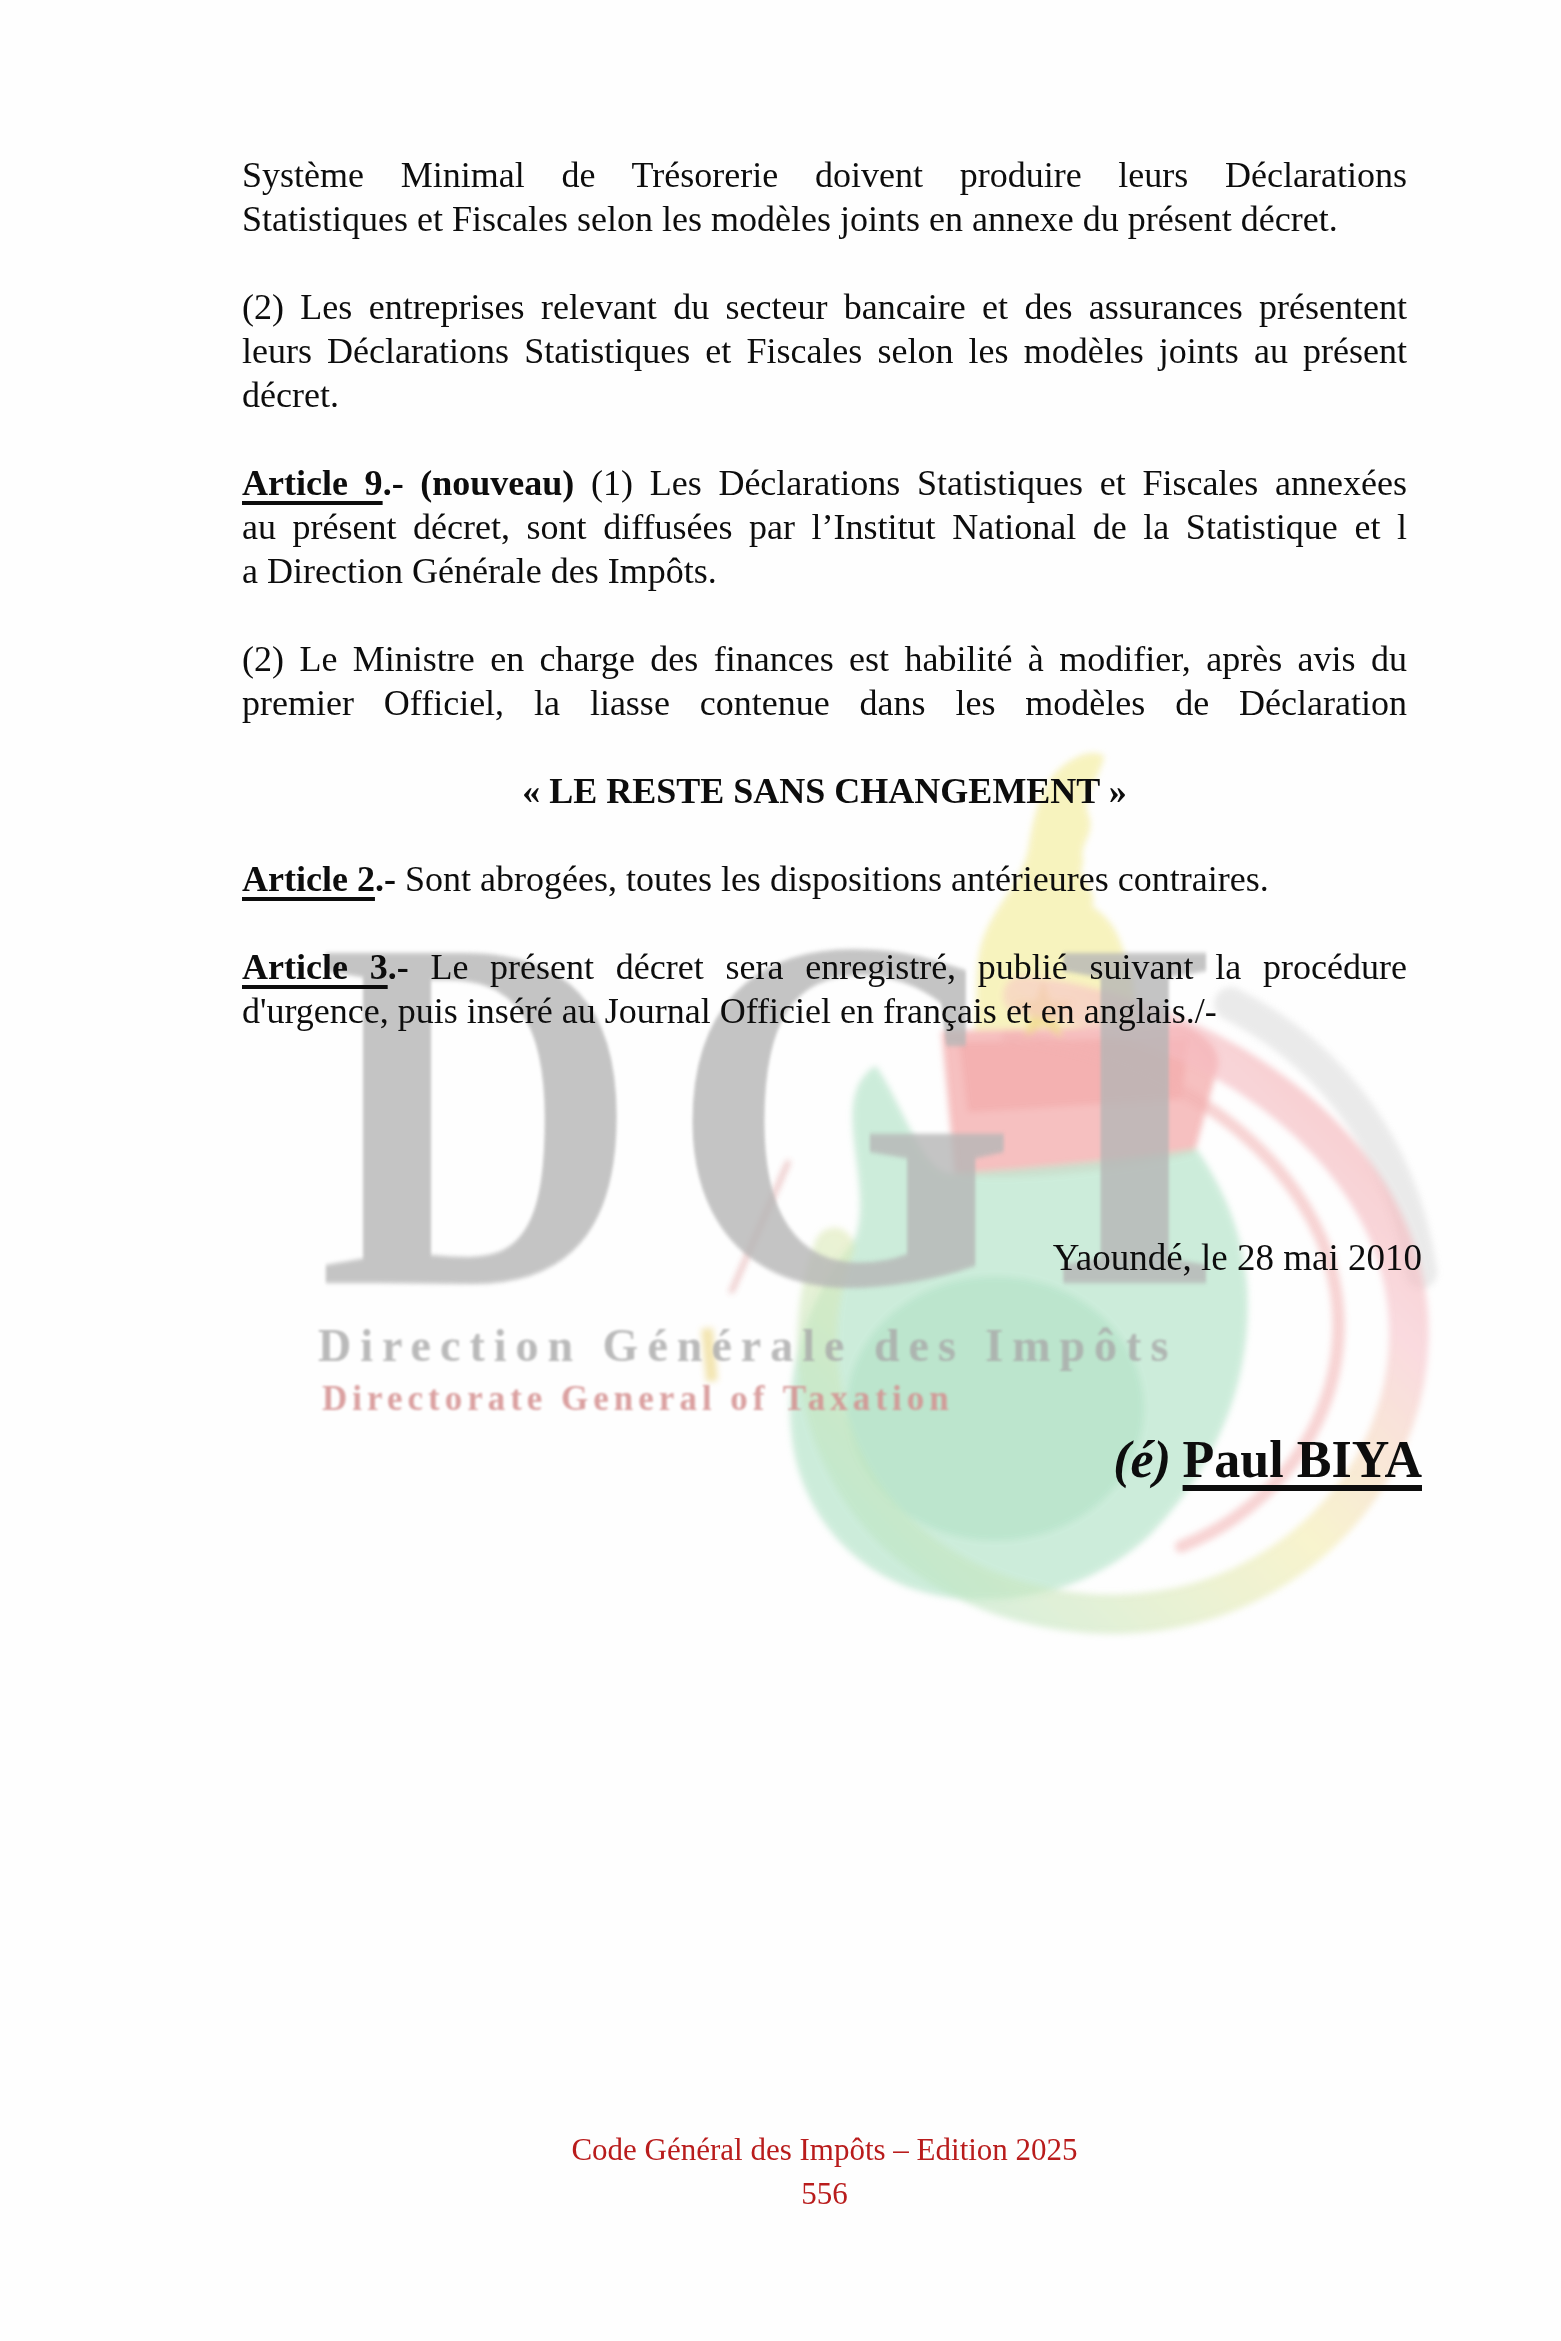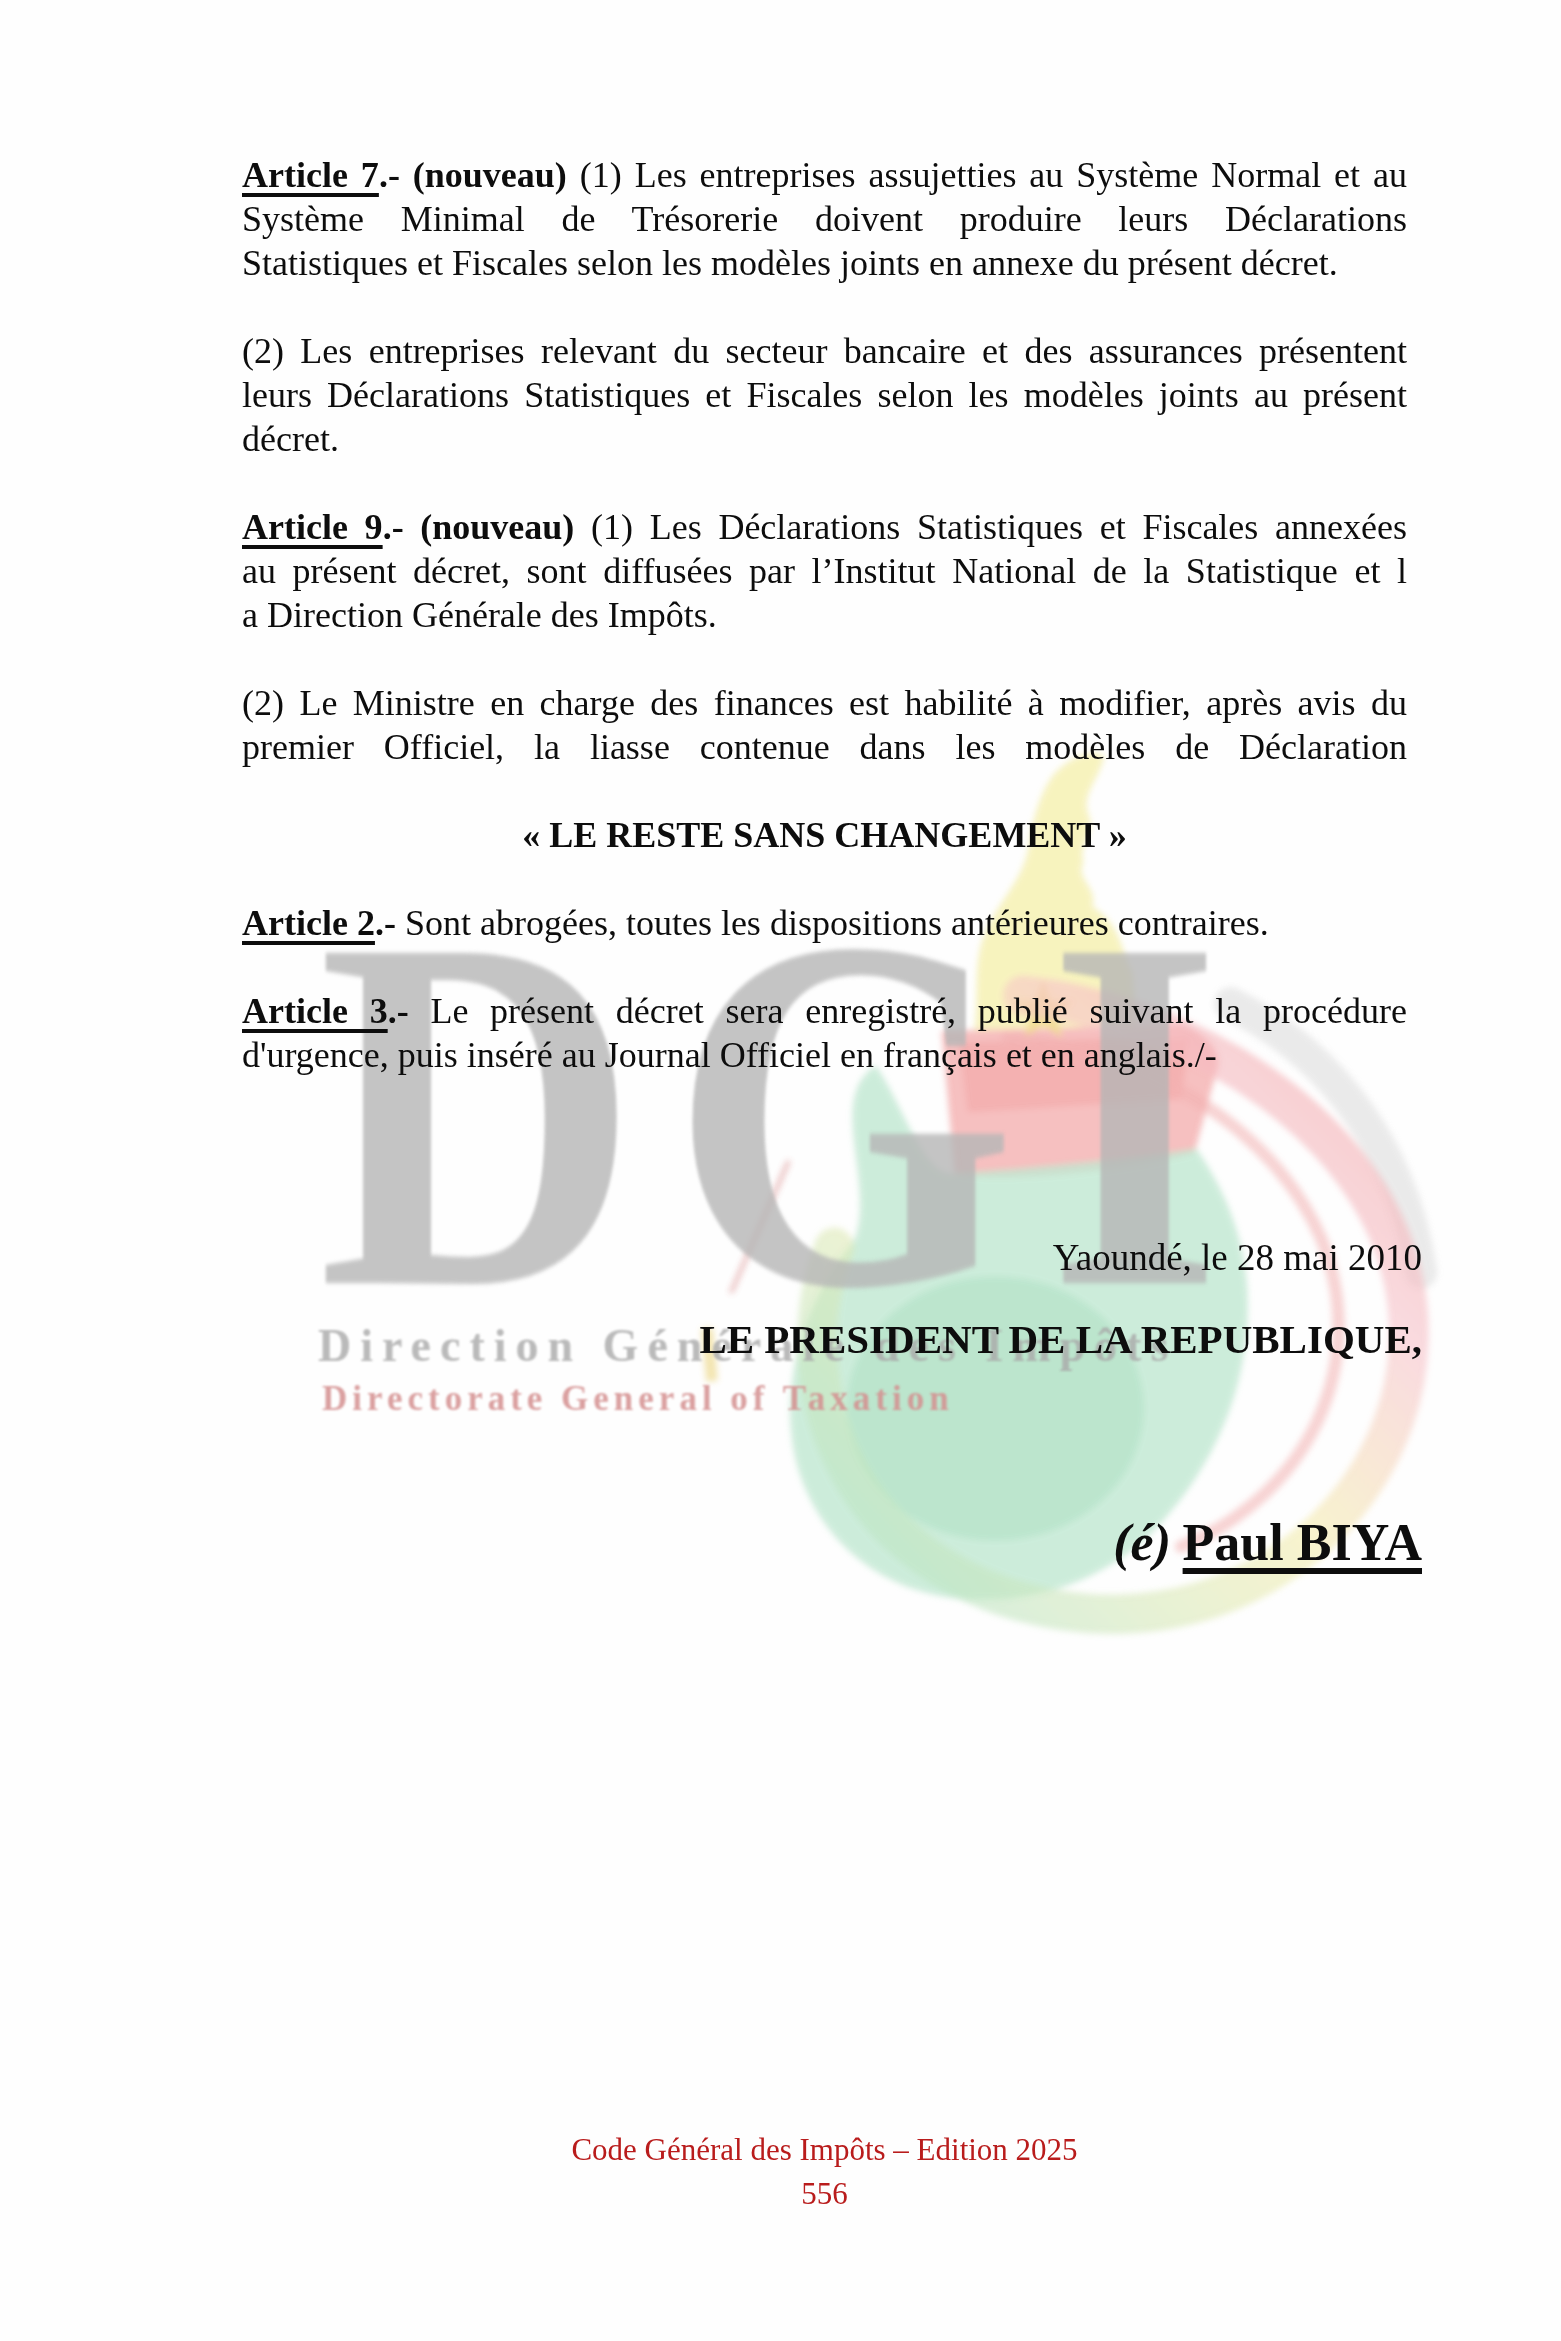--- a/index.html
+++ b/index.html
@@ -130,21 +130,20 @@
         <line x1="856" y1="1608" x2="862" y2="1672" stroke="#e6c653" stroke-width="14" opacity="0.6"></line>
       </g>
     </svg>
     <div class="wm-dgi">DGI</div>
     <div class="wm-fr">Direction Générale des Impôts</div>
     <div class="wm-en">Directorate General of Taxation</div>
   </div>
 
   <main class="content" id="paragraphs">
       <div class="para">
-        <div class="line"><span class="r-bu">Article 7</span><span class="r-b">.- (nouveau) </span><span class="r-n">(1) Les entreprises assujetties au Système Normal et au</span></div>
         <div class="line"><span class="r-n">Système Minimal de Trésorerie doivent produire leurs Déclarations</span></div>
         <div class="line last"><span class="r-n">Statistiques et Fiscales selon les modèles joints en annexe du présent décret.</span></div>
       </div>
       <div class="para">
         <div class="line"><span class="r-n">(2) Les entreprises relevant du secteur bancaire et des assurances présentent</span></div>
         <div class="line"><span class="r-n">leurs Déclarations Statistiques et Fiscales selon les modèles joints au présent</span></div>
         <div class="line last"><span class="r-n">décret.</span></div>
       </div>
       <div class="para">
         <div class="line"><span class="r-bu">Article 9</span><span class="r-b">.- (nouveau) </span><span class="r-n">(1) Les Déclarations Statistiques et Fiscales annexées</span></div>
@@ -162,21 +161,20 @@
         <div class="line last"><span class="r-bu">Article 2</span><span class="r-b">.- </span><span class="r-n">Sont abrogées, toutes les dispositions antérieures contraires.</span></div>
       </div>
       <div class="para">
         <div class="line"><span class="r-bu">Article 3</span><span class="r-b">.- </span><span class="r-n">Le présent décret sera enregistré, publié suivant la procédure</span></div>
         <div class="line last"><span class="r-n">d'urgence, puis inséré au Journal Officiel en français et en anglais./-</span></div>
       </div>
     </main>
 
   <div class="signature">
     <div class="sig-date">Yaoundé, le 28 mai 2010</div>
-    <div class="sig-title">LE PRESIDENT DE LA REPUBLIQUE,</div>
     <div class="sig-name-line">
       <span class="sig-prefix">(é)</span><span class="sig-name">Paul BIYA</span>
     </div>
   </div>
 
   <footer class="footer">
     <div>Code Général des Impôts – Edition 2025</div>
     <div>556</div>
   </footer>
 

